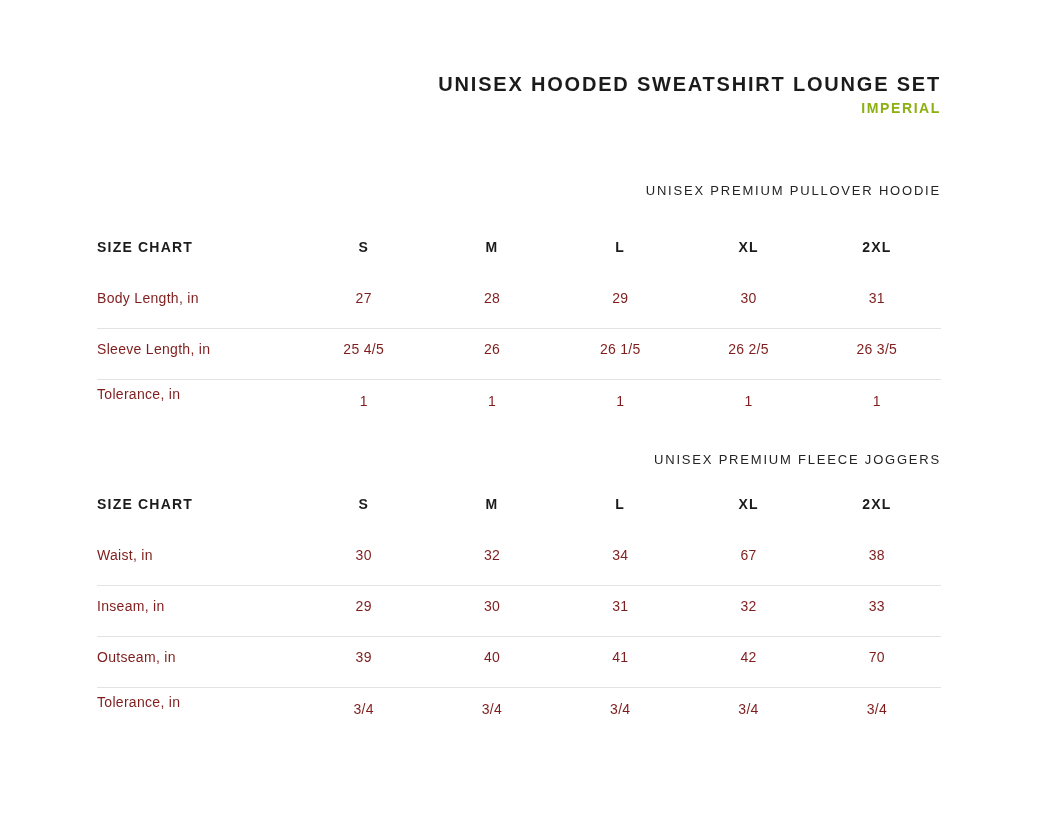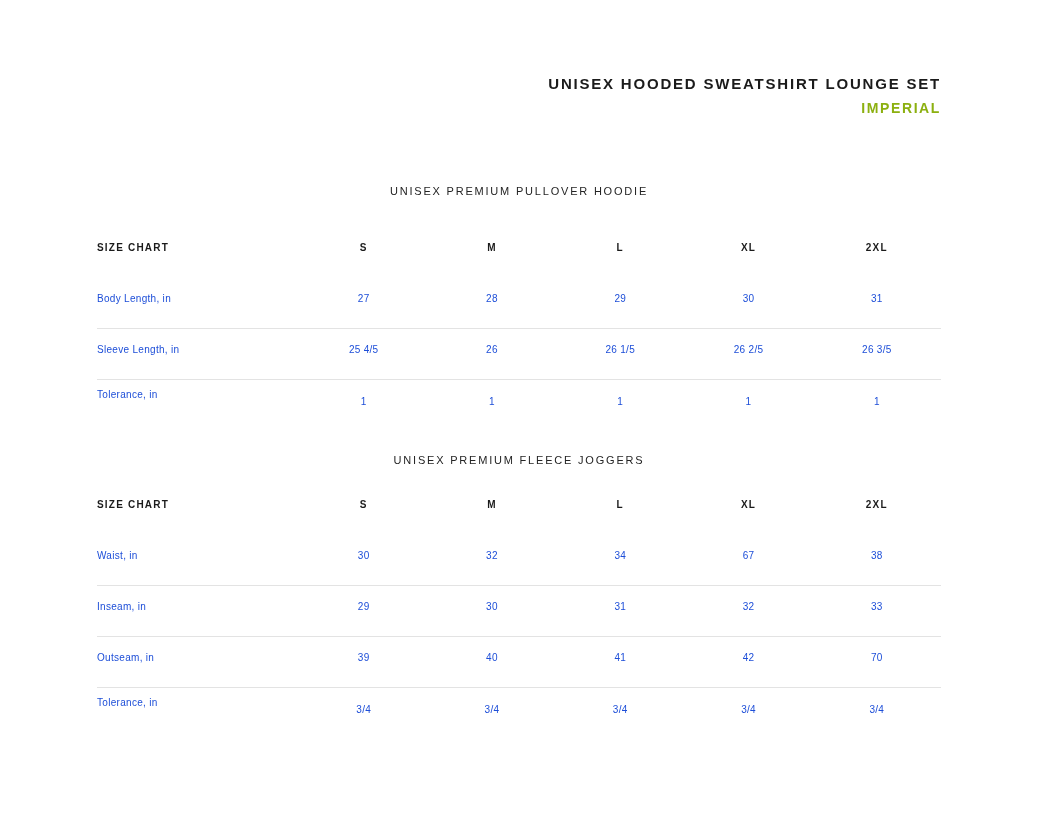--- a/index.html
+++ b/index.html
@@ -15,82 +15,82 @@
   }
   .page {
     width: 1038px;
     height: 823px;
     padding: 74px 97px 0 97px;
   }
   .page-header {
     text-align: right;
   }
   .product-title {
-    font-size: 15px;
+    font-size: 20px;
     font-weight: 700;
     letter-spacing: 1.8px;
     line-height: 20px;
     color: #1b1b1b;
   }
   .units-toggle {
     display: inline-block;
     margin-top: 6px;
     font-size: 14px;
     font-weight: 700;
     letter-spacing: 1.6px;
     line-height: 17px;
     color: #8cb010; 
     cursor: pointer;
   }
   .section-heading {
     margin: 0;
     margin-top: 64px;
-    font-size: 11px;
+    font-size: 13px;
     font-weight: 400;
     letter-spacing: 1.8px;
     line-height: 20px;
     color: #242424;
-    text-align: center;
+    text-align: right;
   }
   .section-heading.second {
     margin-top: 28px;
   }
   table.size-chart {
     width: 100%;
     border-collapse: collapse;
     table-layout: fixed;
     margin-top: 38px;
   }
   table.size-chart.second {
     margin-top: 26px;
   }
   table.size-chart th,
   table.size-chart td {
-    font-size: 10px;
+    font-size: 14px;
     line-height: 17px;
     vertical-align: top;
   }
   table.size-chart th {
     font-weight: 700;
     letter-spacing: 1.2px;
     padding: 0 0 22px 0;
     text-align: center;
     color: #1b1b1b;
   }
   table.size-chart th.row-label {
     text-align: left;
   }
   table.size-chart col.label-col { width: 24%; }
   table.size-chart col.value-col { width: 15.2%; }
   table.size-chart td {
     font-weight: 400;
     letter-spacing: 0.3px;
     padding: 12px 0 21px 0;
     text-align: center;
-    color: #1d4ed8;
+    color: #7f1d1d;
   }
   table.size-chart td.row-label {
     text-align: left;
   }
   table.size-chart tbody tr {
     border-bottom: 1px solid #e3e3e3;
   }
   table.size-chart tbody tr:last-child {
     border-bottom: none;
   }

